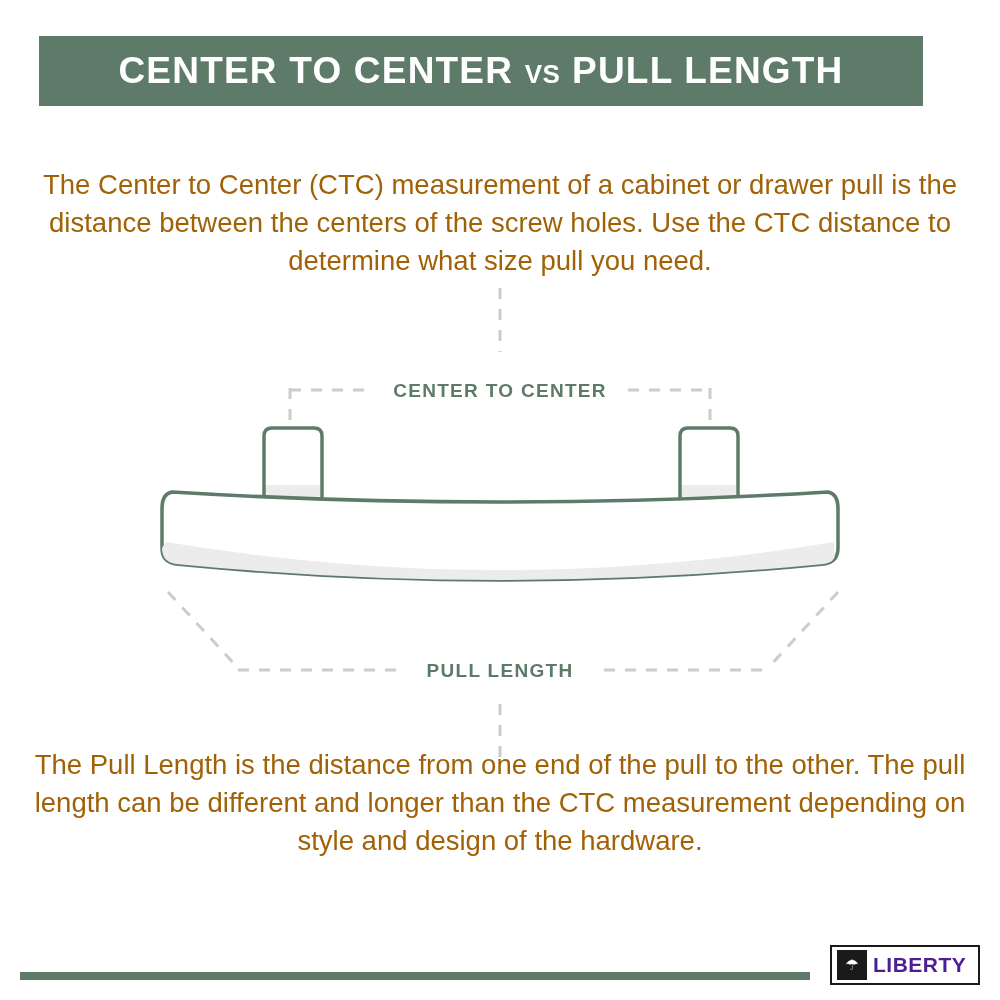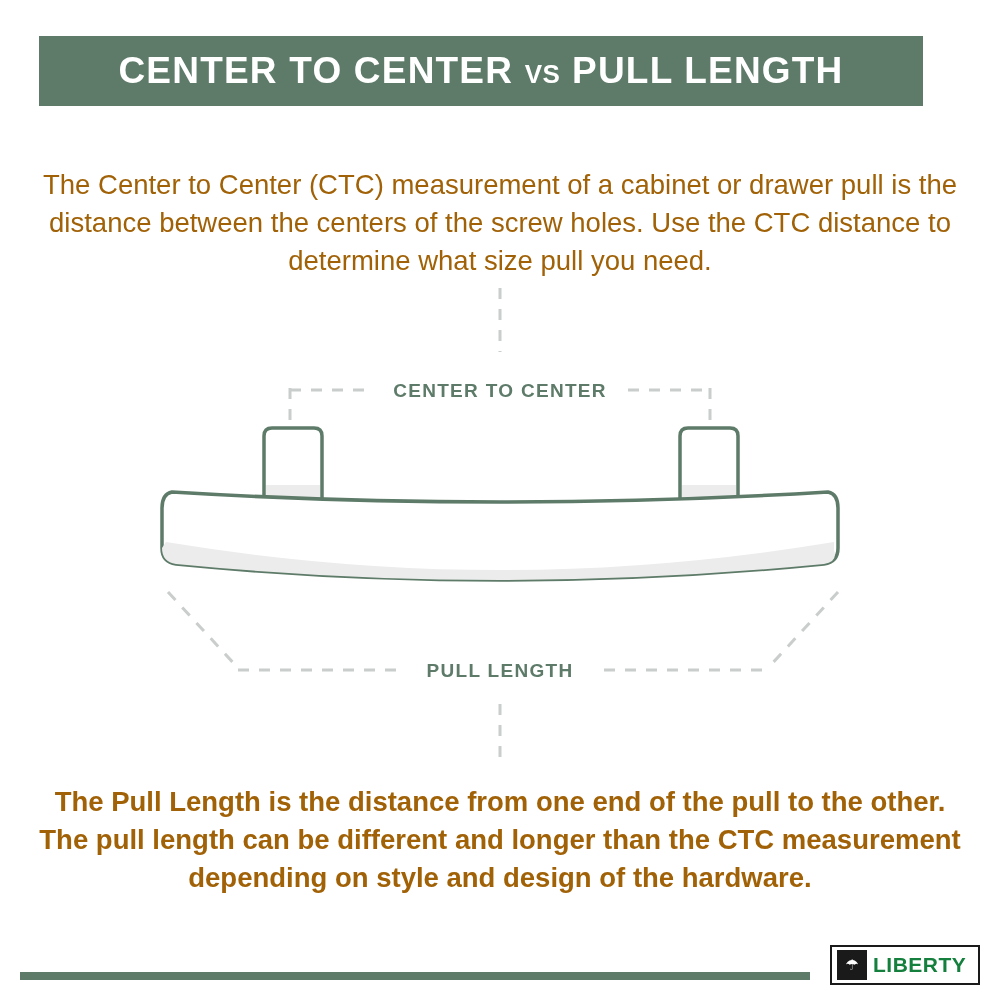--- a/index.html
+++ b/index.html
@@ -46,21 +46,21 @@
   .paragraph {
     position: absolute;
     left: 30px;
     width: 940px;
     text-align: center;
     font-size: 27.5px;
     line-height: 38px;
     color: #a16207;
   }
   .paragraph.top { top: 166px; }
-  .paragraph.bottom { top: 783px; font-weight: bold; }
+  .paragraph.bottom { top: 746px; }
 
   
   .diagram {
     position: absolute;
     left: 0;
     top: 280px;
     width: 1000px;
     height: 490px;
   }
   .diagram svg {
@@ -120,21 +120,21 @@
     align-items: center;
     justify-content: center;
     color: #ffffff;
     font-size: 15px;
     flex: 0 0 auto;
   }
   .brand-name {
     font-size: 21px;
     font-weight: bold;
     letter-spacing: 0.5px;
-    color: #15803d;
+    color: #4c1d95;
   }
 </style>
 </head>
 <body>
 
 <div class="header-bar">
   <div class="header-title">
     <span>Center to Center</span>
     <span class="small">vs</span>
     <span>Pull Length</span>

